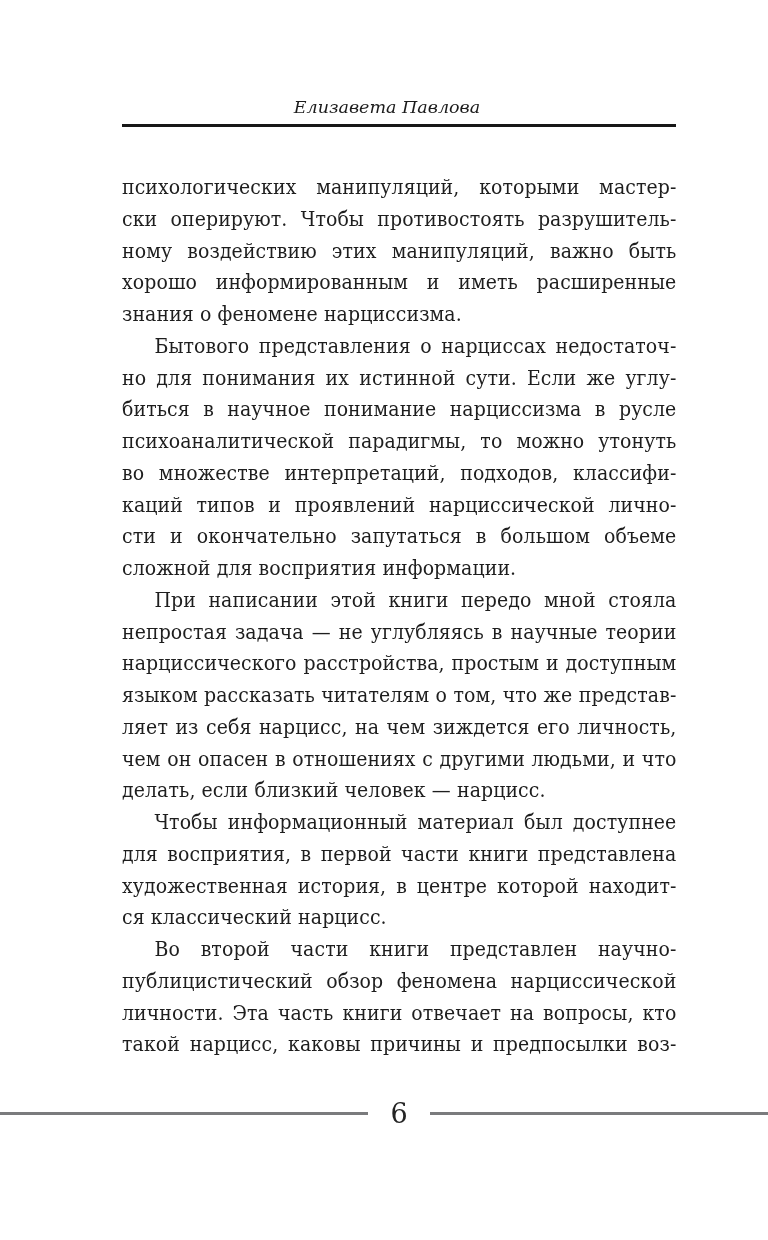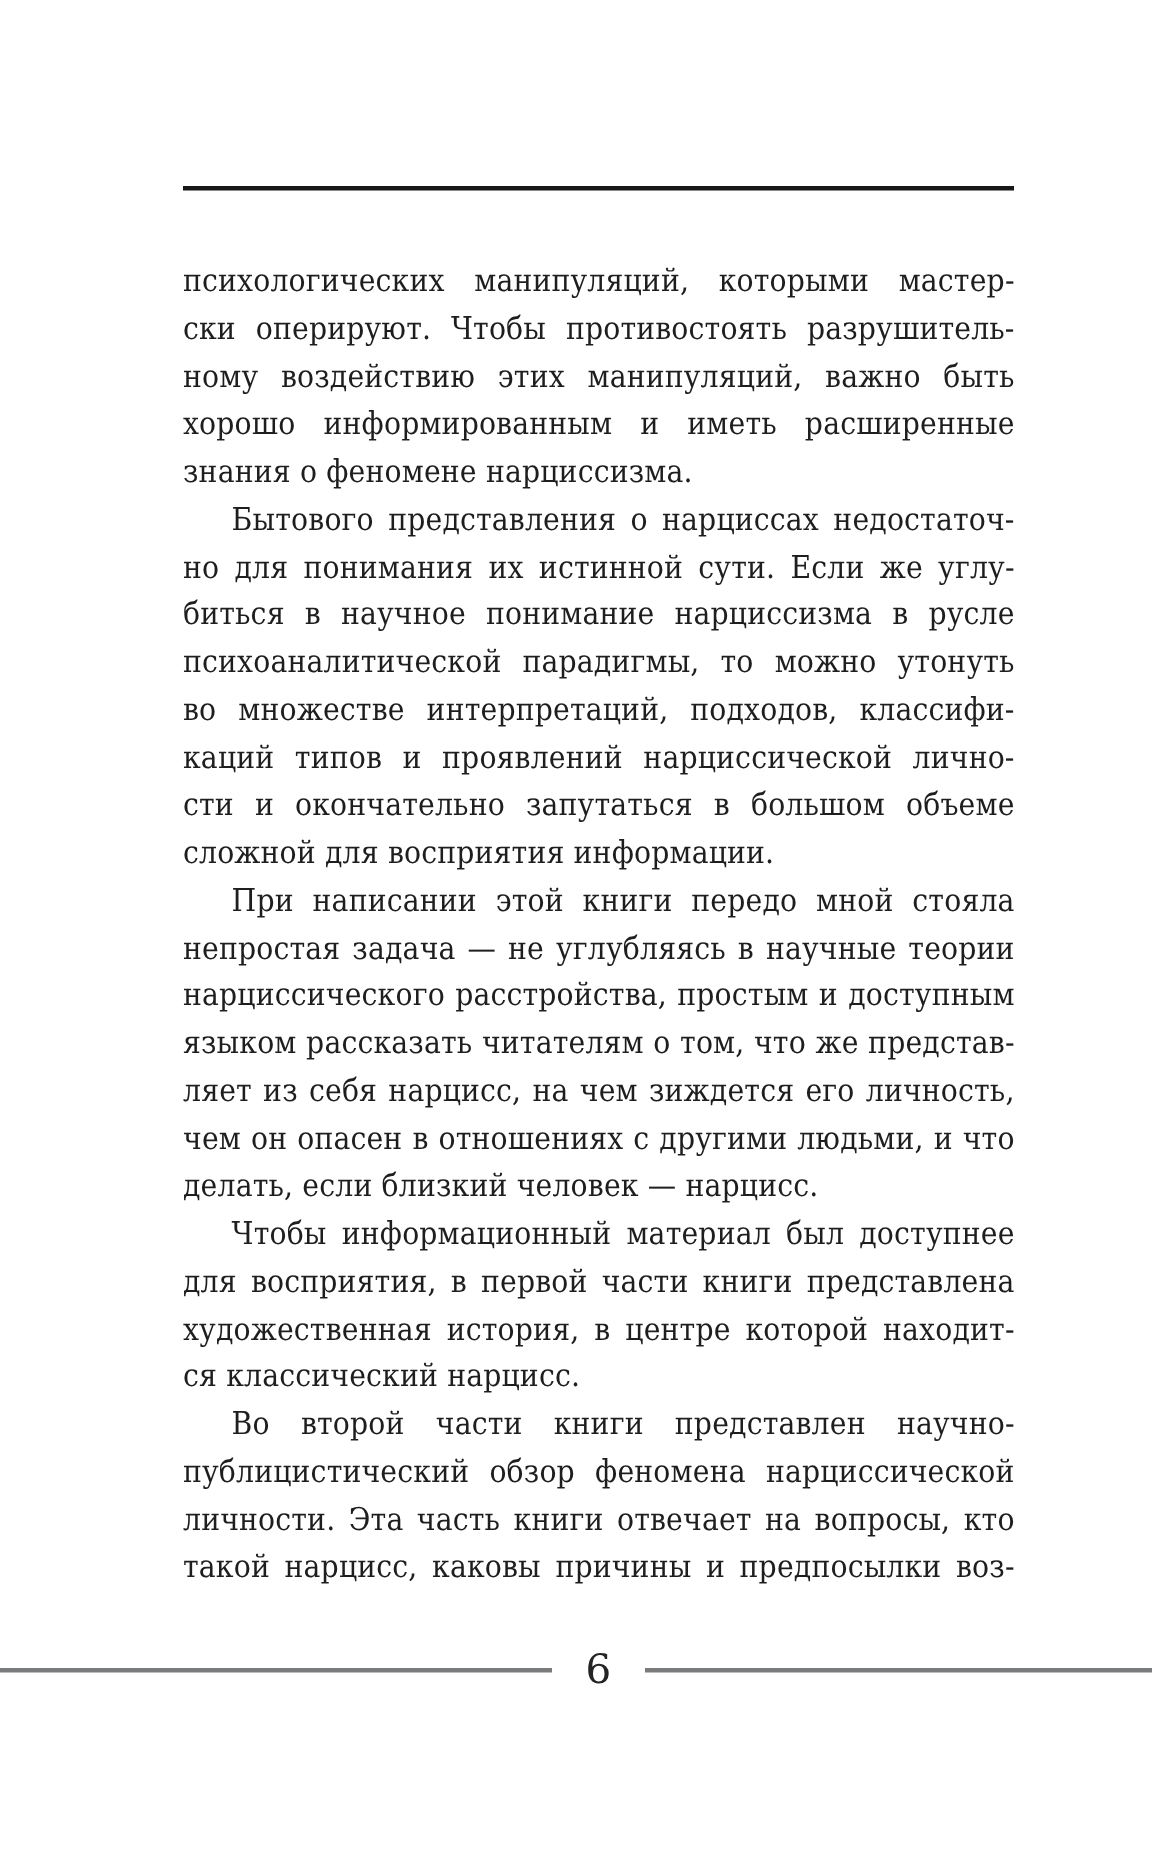--- a/index.html
+++ b/index.html
@@ -67,20 +67,21 @@
     font-size: 27px;
     line-height: 36px;
     color: #242424;
   }
 </style>
 </head>
 <body>
 
 <div class="page">
 
+  <div class="running-head">Елизавета Павлова</div>
 
   <div class="head-rule"></div>
 
   <div class="body-col" id="body-col">
       <div class="para">
         <div class="line">психологических манипуляций, которыми мастер-</div>
         <div class="line">ски оперируют. Чтобы противостоять разрушитель-</div>
         <div class="line">ному воздействию этих манипуляций, важно быть</div>
         <div class="line">хорошо информированным и иметь расширенные</div>
         <div class="line lastline">знания о феномене нарциссизма.</div>

